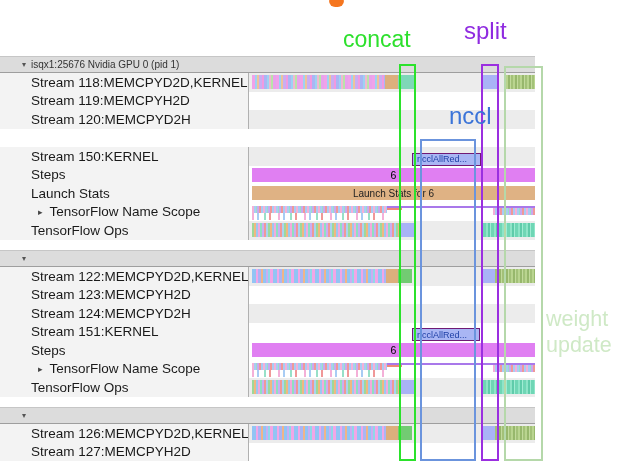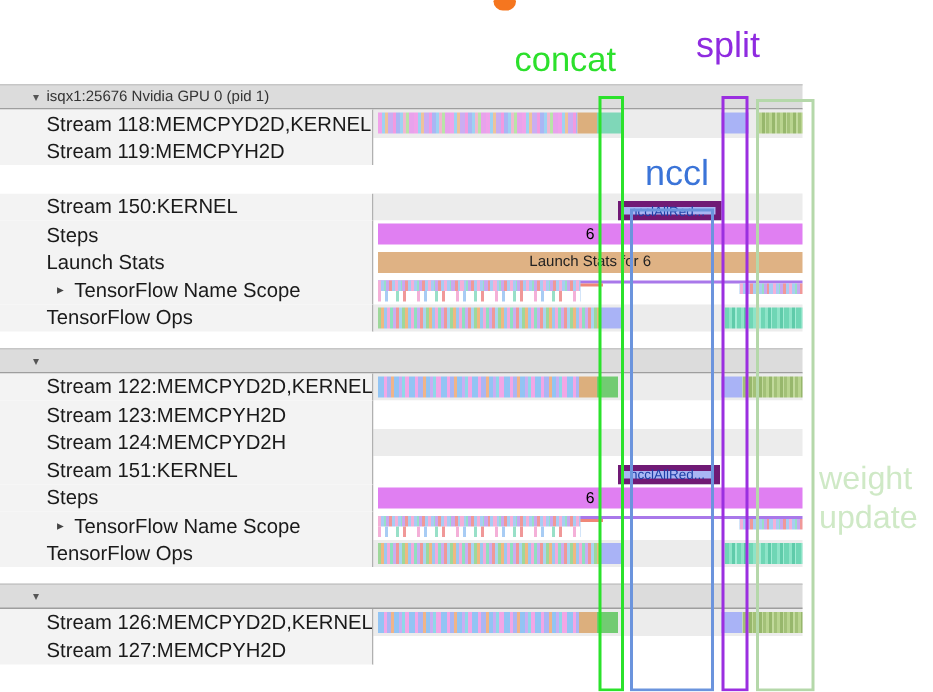--- a/index.html
+++ b/index.html
@@ -54,34 +54,34 @@
     #98e0c8 12px 14px,transparent 14px 17px,#f09898 17px 19px,transparent 19px 26px);}
   
   .seg-tan{background:#dcaf7d;}
   .seg-teal{background:#7fd7b8;}
   .seg-green{background:#72cb72;}
   .seg-blue{background:#a9b3f6;}
   .steps-bar{background:#e07ff2;display:flex;align-items:center;justify-content:center;
     font-size:10.5px;color:#000;}
   .launch-bar{background:#dfb284;display:flex;align-items:center;justify-content:center;
     font-size:10px;color:#222;text-align:right;}
-  .nccl-bar{background:#a9b6f4;border:4px solid #701a75;box-sizing:border-box;
+  .nccl-bar{background:#a9b6f4;border:1px solid #701a75;box-sizing:border-box;
     display:flex;align-items:center;font-size:9px;color:#1e3fa6;padding-left:4px;}
   .ns-line{position:absolute;left:3px;width:283px;top:3px;height:2px;background:#a978ea;}
   .ns-redline{position:absolute;left:3px;width:150px;top:5px;height:2px;background:#f08878;}
   
   .vbox{position:absolute;box-sizing:border-box;background:transparent;z-index:5;}
   #box-concat{left:399px;top:64px;width:17px;height:397px;border:2px solid #2be22b;}
   #box-split{left:481px;top:64px;width:18px;height:397px;border:2px solid #9b2fe0;}
   #box-wu{left:504px;top:66px;width:39px;height:395px;border:2px solid #b5d8aa;}
   #box-nccl{left:420px;top:139px;width:56px;height:322px;border:2px solid #6b94dd;}
   .ann{position:absolute;z-index:6;white-space:nowrap;}
   #ann-concat{left:343px;top:26px;font-size:23px;color:#2ce02c;}
   #ann-split{left:464px;top:17px;font-size:24px;color:#8f2be0;}
-  #ann-nccl{left:430px;top:102px;font-size:24px;color:#3b74d8;}
+  #ann-nccl{left:449px;top:102px;font-size:24px;color:#3b74d8;}
   #ann-wu{left:546px;top:306px;font-size:21.5px;line-height:26px;color:#cfe9c6;
     width:84px;white-space:normal;}
   #orange-glyph{position:absolute;left:329px;top:0;width:15px;height:7px;
     background:#f5761f;border-radius:1px 1px 8px 8px;z-index:6;}
 </style>
 </head>
 <body>
 
 <div class="app">
 
@@ -105,20 +105,26 @@
       </div>
     </div>
 
     <div class="row">
       <div class="lbl">
           <span>Stream 119:MEMCPYH2D</span>
         </div>
       <div class="tl"></div>
     </div>
 
+    <div class="row g">
+      <div class="lbl">
+          <span>Stream 120:MEMCPYD2H</span>
+        </div>
+      <div class="tl"></div>
+    </div>
 
     <div class="row">
       <div class="tl"></div>
     </div>
 
     <div class="row g">
       <div class="lbl">
           <span>Stream 150:KERNEL</span>
         </div>
       <div class="tl">

